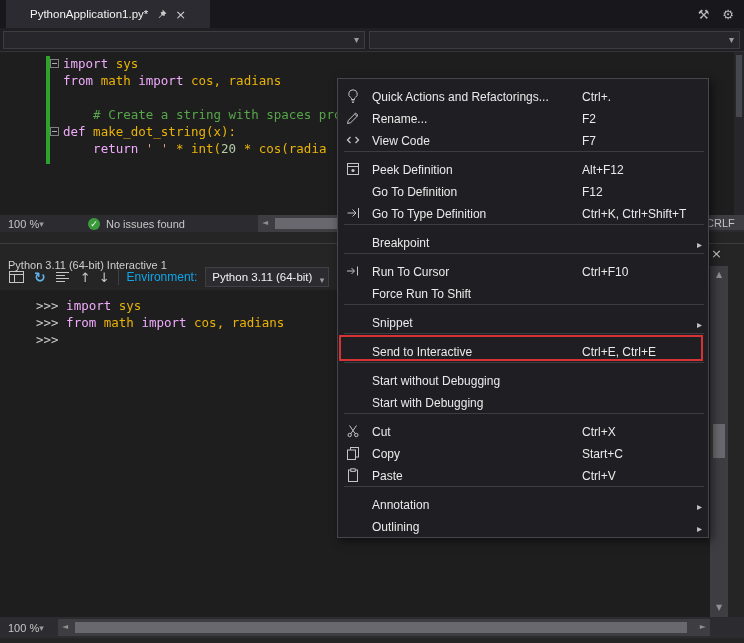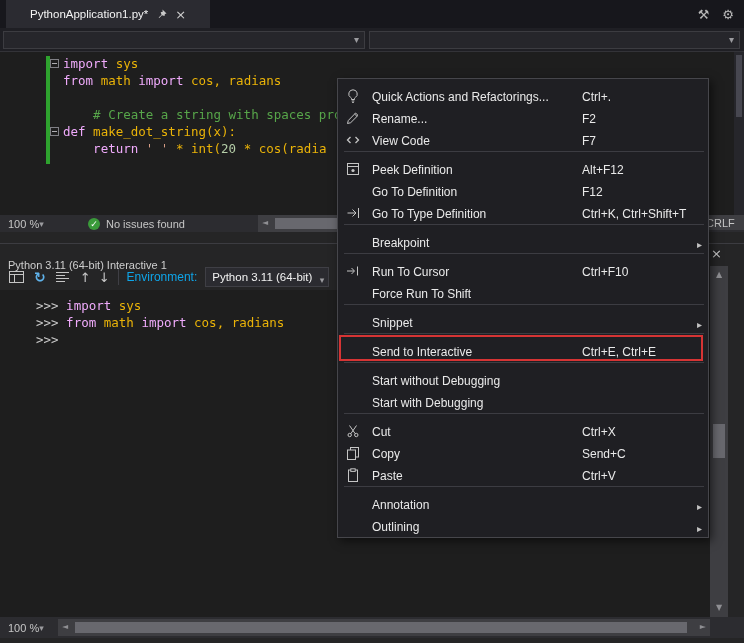--- a/index.html
+++ b/index.html
@@ -328,21 +328,21 @@
           <span class="menu-shortcut">Ctrl+X</span>
         </div>
         <div class="menu-item">
           <span class="menu-icon">
             <svg width="16" height="16" viewBox="0 0 16 16">
               <rect x="5.5" y="2.5" width="8" height="9.5" fill="none" stroke="#c5c5c5"></rect>
               <rect x="2.5" y="5" width="8" height="9.5" fill="#1f1f23" stroke="#c5c5c5"></rect>
             </svg>
           </span>
           <span class="menu-label">Copy</span>
-          <span class="menu-shortcut">Send+C</span>
+          <span class="menu-shortcut">Start+C</span>
         </div>
         <div class="menu-item">
           <span class="menu-icon">
             <svg width="16" height="16" viewBox="0 0 16 16">
               <rect x="3.5" y="3" width="9" height="11.5" fill="none" stroke="#c5c5c5"></rect>
               <rect x="5.8" y="1.8" width="4.4" height="2.6" fill="#1f1f23" stroke="#c5c5c5"></rect>
             </svg>
           </span>
           <span class="menu-label">Paste</span>
           <span class="menu-shortcut">Ctrl+V</span>

